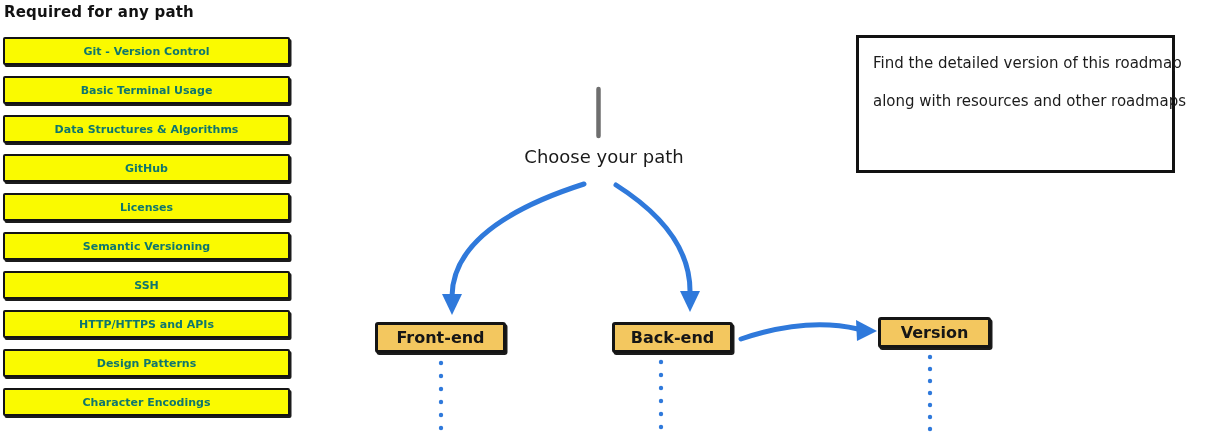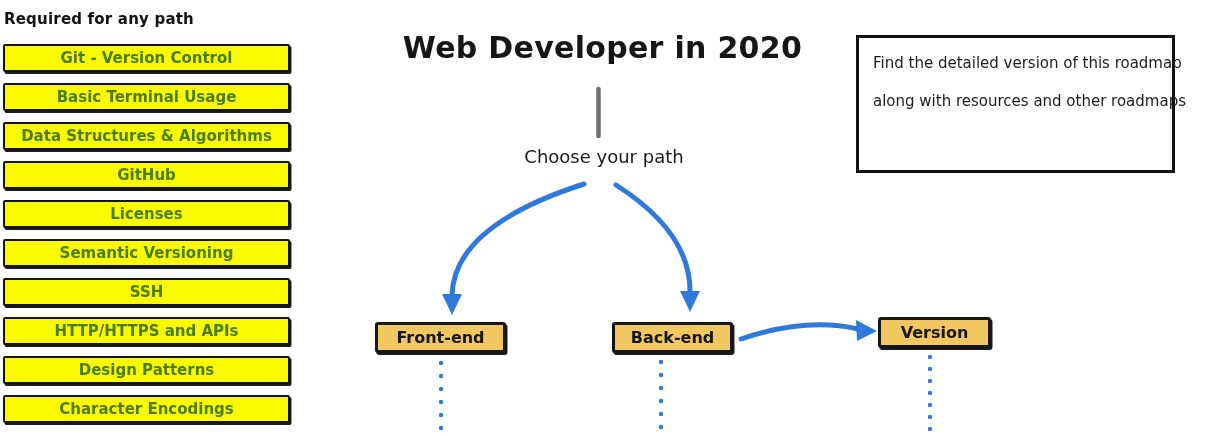--- a/index.html
+++ b/index.html
@@ -1,32 +1,32 @@
 <!DOCTYPE html>
 <html><head>
 <meta charset="utf-8">
 <style>
   html,body { margin:0; padding:0; background:#fff; }
   .canvas {
     position:relative; width:1207px; height:436px; background:#ffffff;
     font-family:"DejaVu Sans","Liberation Sans",sans-serif; overflow:hidden;
   }
   
-  .sidebar { position:absolute; left:3px; top:4px; width:287px;margin-top:7px; }
+  .sidebar { position:absolute; left:3px; top:4px; width:287px; }
   .sidebar-header {
     font-weight:bold; font-size:15px; line-height:17px; color:#121212;
     margin:0 0 16px 1px; letter-spacing:0.2px;
   }
   .sidebar-list { display:flex; flex-direction:column; gap:11px; }
   .ybox {
     box-sizing:border-box; height:28px; background:#FAFA00;
     border:2.5px solid #141414; border-radius:2px;
     box-shadow:1.5px 2px 0 #1b1b1b;
     display:flex; align-items:center; justify-content:center;
-    font-size:15px; font-weight:600; color:#4d7c0f; cursor:pointer;
+    font-size:11px; font-weight:600; color:#0f766e; cursor:pointer;
     white-space:nowrap;
   }
   
   .title {
     position:absolute; left:380px; top:30px; width:445px; text-align:center;
     font-size:30px; font-weight:bold; color:#161616; letter-spacing:0.3px;
   }
   .choose {
     position:absolute; left:480px; top:146px; width:248px; text-align:center;
     font-size:18px; font-weight:normal; color:#1a1a1a;
@@ -74,21 +74,20 @@
       <div class="ybox">GitHub</div>
       <div class="ybox">Licenses</div>
       <div class="ybox">Semantic Versioning</div>
       <div class="ybox">SSH</div>
       <div class="ybox">HTTP/HTTPS and APIs</div>
       <div class="ybox">Design Patterns</div>
       <div class="ybox">Character Encodings</div>
     </div>
   </div>
 
-  <div class="title">Web Developer in 2020</div>
   <div class="choose">Choose your path</div>
 
   <svg class="overlay" width="1207" height="436" viewBox="0 0 1207 436">
 
     <line x1="598.5" y1="89" x2="598.5" y2="136" stroke="#6E6E6E" stroke-width="4.5" stroke-linecap="round"></line>
 
     <g>
       <path d="M584,184 Q453,226 452,296" fill="none" stroke="#2F79DB" stroke-width="5" stroke-linecap="round"></path>
       <polygon points="452,315 442,294 462,294" fill="#2F79DB"></polygon>
     </g>

